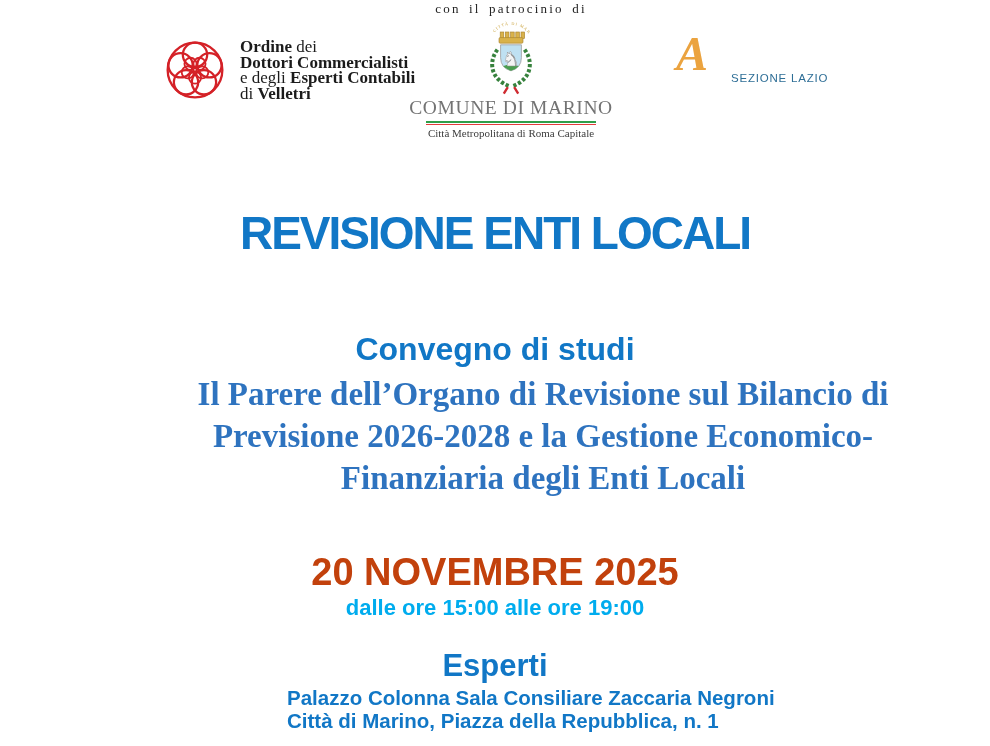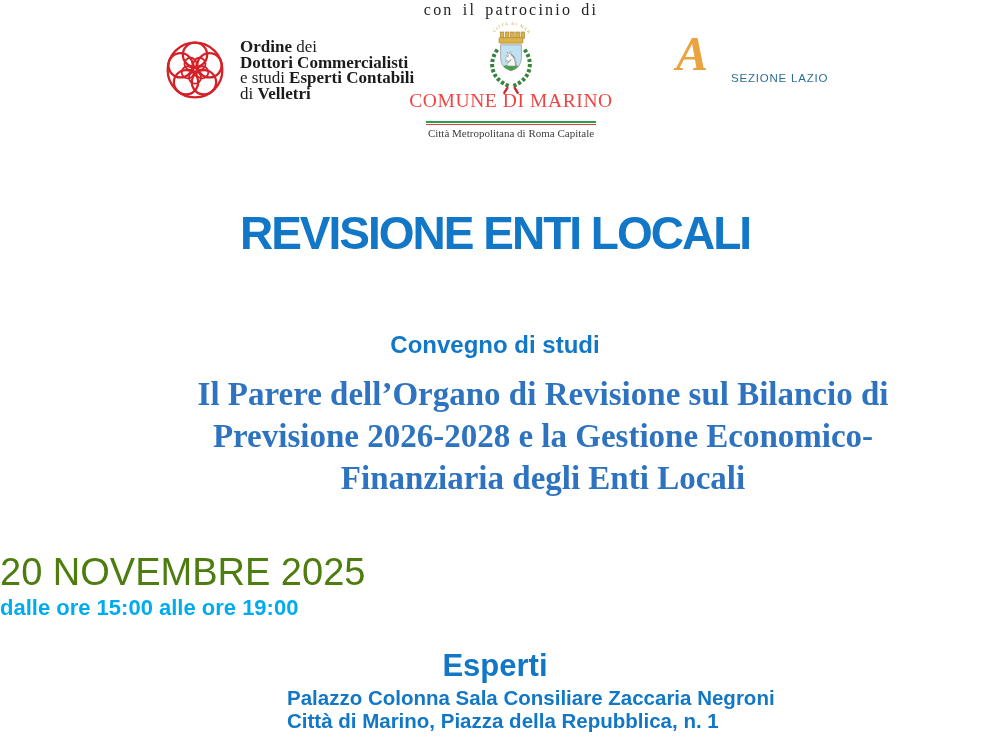--- a/index.html
+++ b/index.html
@@ -3,27 +3,27 @@
 <meta charset="utf-8">
 <style>
   html,body{margin:0;padding:0;background:#e9e9e9;}
   .page{
     position:relative;width:990px;height:746px;background:#ffffff;
     font-family:"Liberation Sans",sans-serif;overflow:hidden;margin:0 auto;
   }
   
   .patronage{
     position:absolute;top:1px;left:411px;width:200px;text-align:center;
-    font-family:"Liberation Serif",serif;font-size:16px;letter-spacing:2.2px;
+    font-family:"Liberation Serif",serif;font-size:13px;letter-spacing:2.2px;
     word-spacing:3px;color:#232323;
   }
   .crest{position:absolute;left:475px;top:16px;width:72px;height:80px;}
   .comune-name{
-    position:absolute;left:401px;top:90px;width:220px;text-align:center;
-    font-family:"Liberation Serif",serif;font-size:19.5px;letter-spacing:.6px;color:#ef4444;
+    position:absolute;left:401px;top:97px;width:220px;text-align:center;
+    font-family:"Liberation Serif",serif;font-size:19.5px;letter-spacing:.6px;color:#737373;
   }
   .tricolor{position:absolute;left:426px;top:121px;width:170px;}
   .tricolor i{display:block;height:1.6px;}
   .tricolor .g{background:#2f9e49;}
   .tricolor .w{background:#ffffff;height:1.2px;}
   .tricolor .r{background:#e23b3c;}
   .comune-sub{
     position:absolute;left:401px;top:127px;width:220px;text-align:center;
     font-family:"Liberation Serif",serif;font-size:11px;color:#3d3d3d;
   }
@@ -50,33 +50,33 @@
     margin:-6px 0 16px 55px;font-size:11.5px;font-weight:400;
     letter-spacing:.8px;color:#2e6e96;white-space:nowrap;
   }
   
   .title{
     position:absolute;top:206px;left:0;width:990px;text-align:center;margin:0;
     font-size:46px;font-weight:700;letter-spacing:-2px;color:#1177c6;
   }
   .subtitle{
     position:absolute;top:331px;left:0;width:990px;text-align:center;margin:0;
-    font-size:24px;font-weight:700;color:#1177c6;
+    font-size:32px;font-weight:700;color:#1177c6;
   }
   .topic{
     position:absolute;top:373px;left:0;width:990px;text-align:center;
     font-family:"Liberation Serif",serif;font-weight:700;
     font-size:33px;line-height:42px;color:#2e73bf;padding-left:48px;
   }
   .date{
-    position:absolute;top:551px;left:0;width:990px;
-    font-size:38px;font-weight:400;color:#4d7c0f;
+    position:absolute;top:551px;left:0;width:990px;text-align:center;
+    font-size:38px;font-weight:700;color:#c2410c;
   }
   .time{
-    position:absolute;top:595px;left:0;width:990px;text-align:left;
+    position:absolute;top:595px;left:0;width:990px;text-align:center;
     font-size:22px;font-weight:700;color:#00acee;
   }
   .city{
     position:absolute;top:648px;left:0;width:990px;text-align:center;
     font-size:31px;font-weight:700;color:#1177c6;
   }
   .venue{
     position:absolute;top:687px;left:287px;
     font-size:20.5px;font-weight:700;line-height:22.5px;color:#1177c6;
     white-space:nowrap;
@@ -99,21 +99,21 @@
       <circle cx="31" cy="43.8" r="16"></circle>
       <circle cx="55.9" cy="41.9" r="8" stroke-width="2.4"></circle>
       <circle cx="59.5" cy="53.1" r="8" stroke-width="2.4"></circle>
       <circle cx="50" cy="60" r="8" stroke-width="2.4"></circle>
       <circle cx="40.5" cy="53.1" r="8" stroke-width="2.4"></circle>
       <circle cx="44.1" cy="41.9" r="8" stroke-width="2.4"></circle>
     </svg>
     <div class="odcec-text">
       <div><b>Ordine</b><span> dei</span></div>
       <div><b>Dottori Commercialisti</b></div>
-      <div><span>e studi </span><b>Esperti Contabili</b></div>
+      <div><span>e degli </span><b>Esperti Contabili</b></div>
       <div><span>di </span><b>Velletri</b></div>
     </div>
   </div>
 
   <svg class="crest" viewBox="0 0 90 100">
     <defs>
       <path id="capArc" d="M 22,24 A 27,27 0 0 1 68,24"></path>
       <clipPath id="shieldClip">
         <path d="M32 36 h26 v16 q0 13 -13 16.5 q-13 -3.5 -13 -16.5 z"></path>
       </clipPath>

